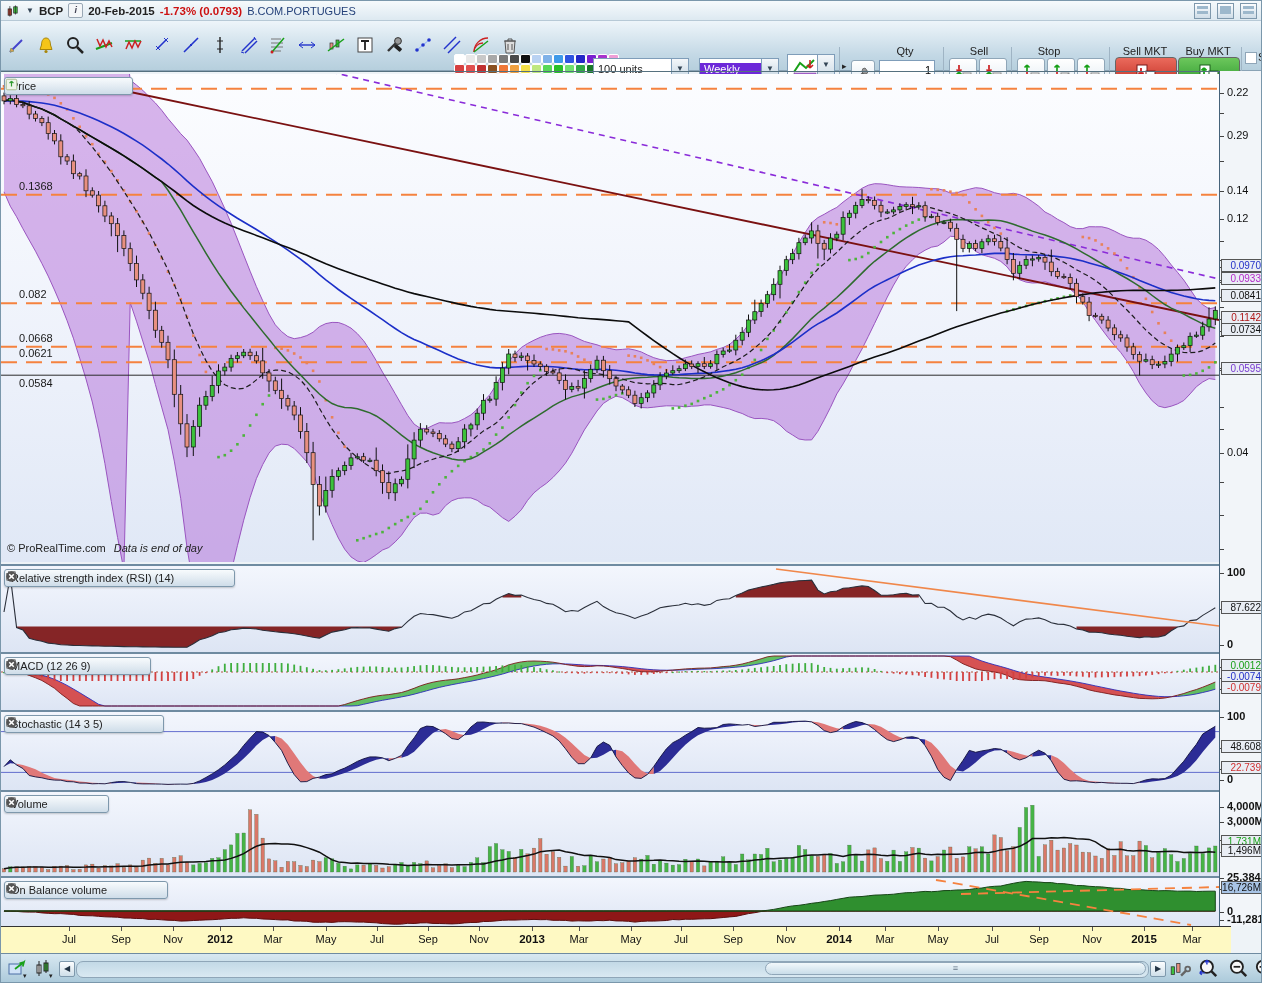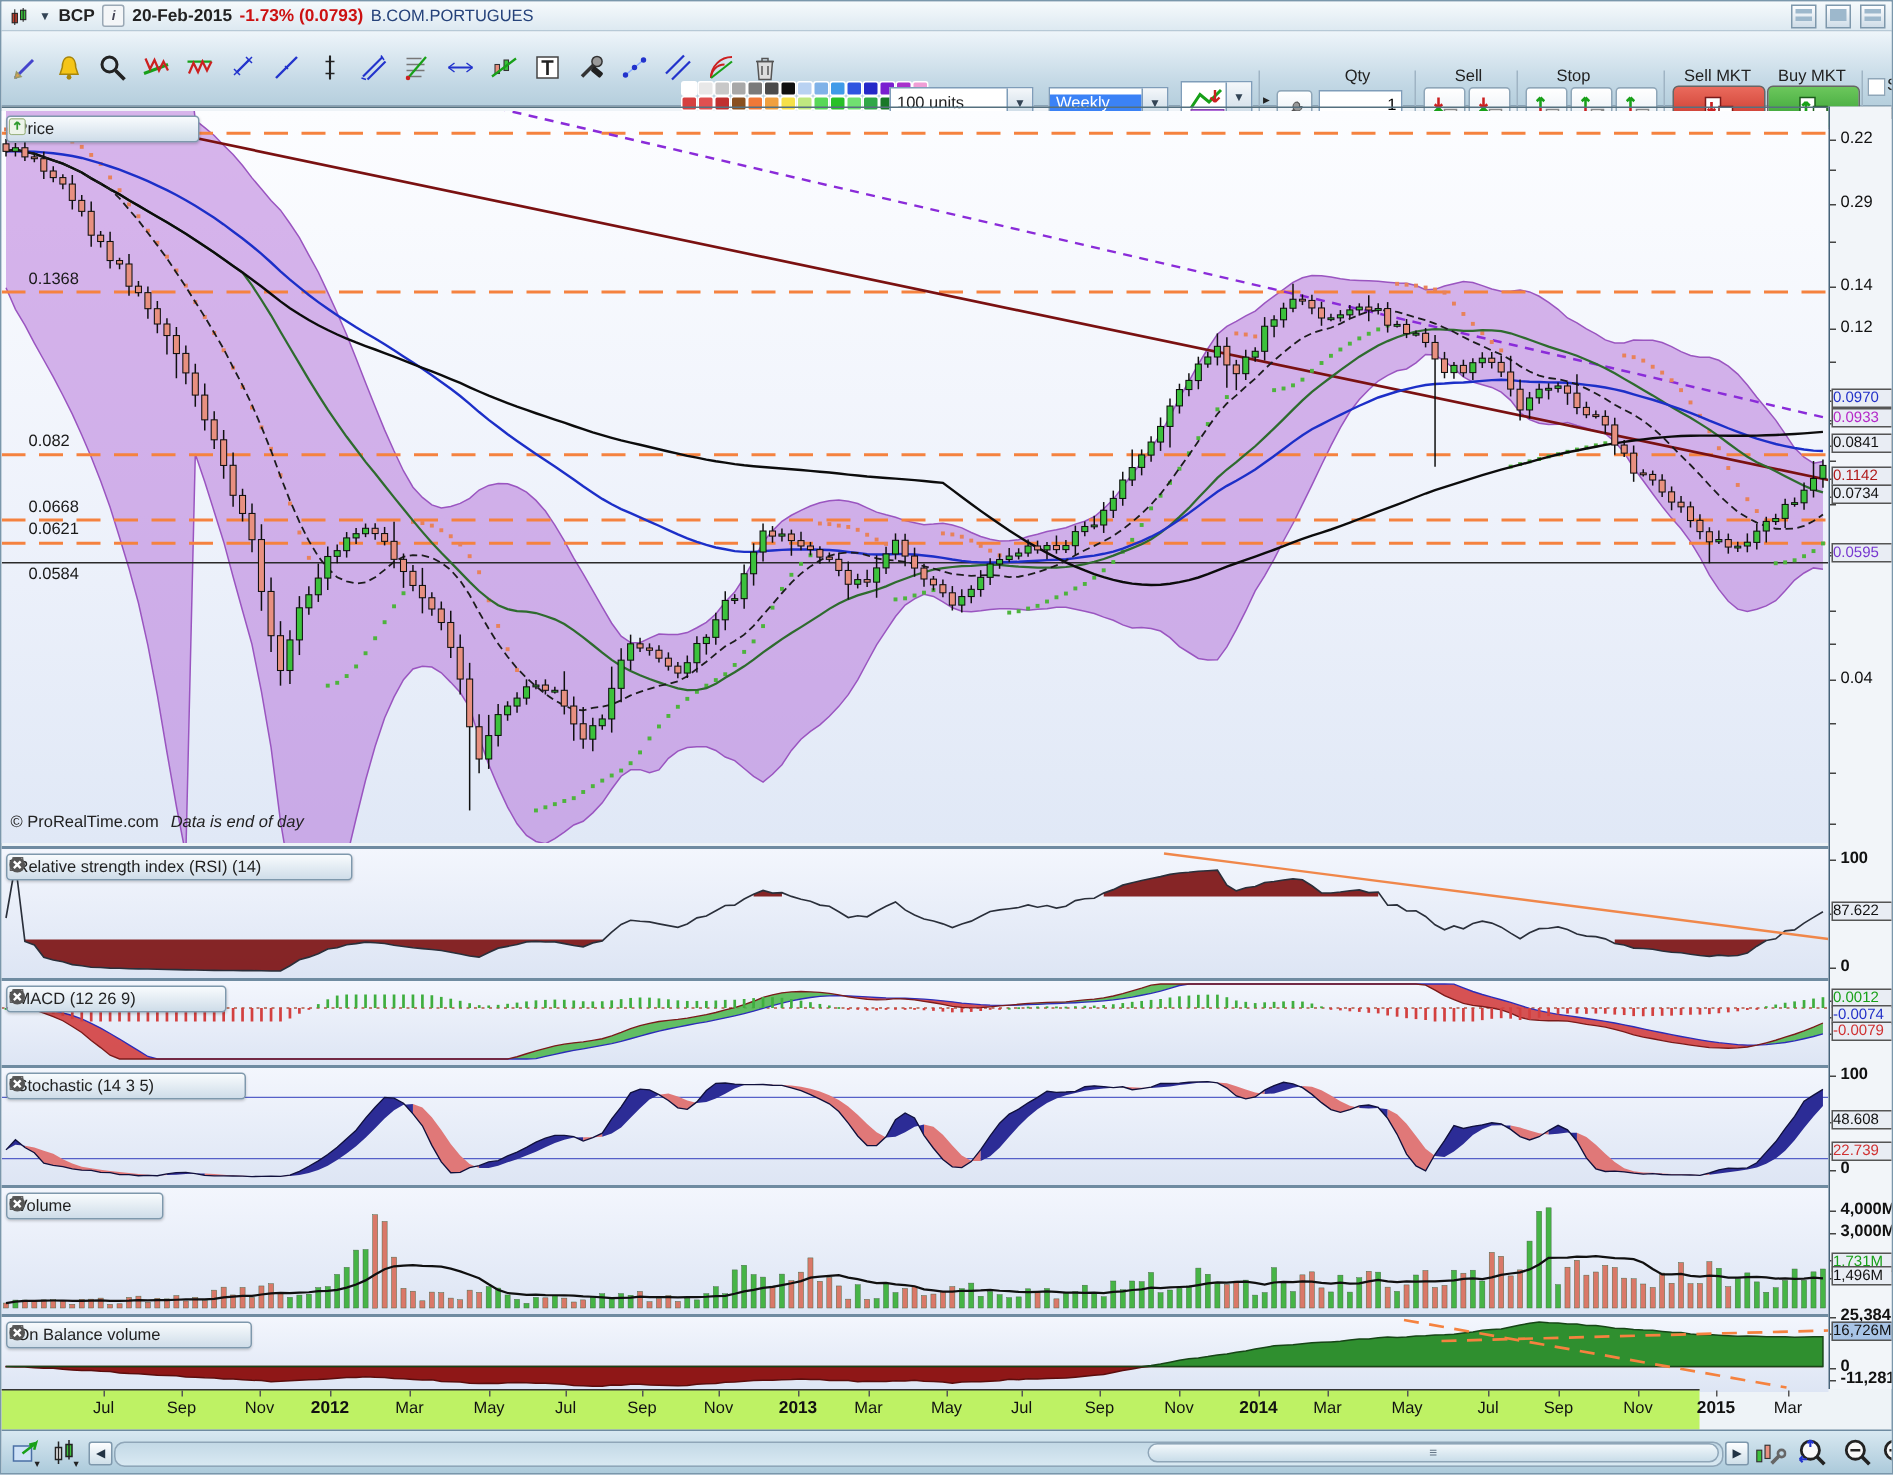--- a/index.html
+++ b/index.html
@@ -22,21 +22,21 @@
     background:linear-gradient(#eef5fa,#c3d8e5 70%,#b6cfdd);border-bottom:1px solid #8aa3b5;box-sizing:border-box;}
   #drawicons{position:absolute;left:4px;top:12px;display:flex;gap:5px;}
   .tico{width:24px;height:24px;display:flex;align-items:center;justify-content:center;border-radius:3px;}
   #palette{position:absolute;left:453px;top:33px;}
   .prow{display:flex;}
   .sw{width:9px;height:8px;border:1px solid #fff;border-radius:2px;}
   .dd{position:absolute;height:21px;background:#fff;border:1px solid #7f9db9;display:flex;align-items:center;box-sizing:border-box;}
   .dd .ddtxt{flex:1;padding:0 4px;white-space:nowrap;overflow:hidden;}
   .dd .ddbtn{width:16px;height:100%;background:linear-gradient(#f4f7fa,#c8d8e4);border-left:1px solid #7f9db9;
     text-align:center;font-size:8px;line-height:19px;color:#345;}
-  .ddsel{background:#3b82f6;color:#fff;}
+  .ddsel{background:#6d28d9;color:#fff;}
   .vsep{position:absolute;top:26px;height:36px;width:1px;background:#9fb4c4;}
   .olabel{position:absolute;top:24px;font-size:11px;color:#222;transform:translateX(-50%);}
   .obtn{position:absolute;top:37px;width:26px;height:26px;background:linear-gradient(#ffffff,#e2ebf2);
     border:1px solid #8fa6b8;border-radius:3px;display:flex;align-items:center;justify-content:center;}
   .oinput{position:absolute;background:#fff;border:1px solid #7f9db9;text-align:right;font-size:11px;
     font-family:"Liberation Sans",sans-serif;box-sizing:border-box;padding-right:3px;}
   .mktbtn{position:absolute;top:36px;width:60px;height:27px;border-radius:4px;border:1px solid #666;
     display:flex;align-items:center;justify-content:center;}
   .sellbtn{background:linear-gradient(#ea6a5c,#c22f24);}
   .buybtn{background:linear-gradient(#6cc75c,#2f9a2f);}
@@ -58,25 +58,25 @@
     box-shadow:0 1px 2px rgba(0,0,0,.2);z-index:5;}
   .hbtn{width:14px;height:14px;display:flex;align-items:center;justify-content:center;}
   .lvl{position:absolute;left:18px;font-size:11px;color:#1a1a1a;z-index:4;}
   #copyright{position:absolute;left:6px;top:468px;z-index:4;color:#222;}
   #copyright .it{font-style:italic;margin-left:8px;}
   
   #axis{position:absolute;left:1218px;top:70px;width:44px;height:855px;background:#f2f5f9;border-left:1px solid #46637a;}
   .alab{position:absolute;left:7px;font-weight:700;color:#111;font-size:11px;white-space:nowrap;}
   .alab.n{font-weight:400;}
   .abox{position:absolute;left:1px;width:39px;background:#e9edf4;border:1px solid #555;font-size:10px;
-    text-align:left;white-space:nowrap;z-index:3;}
+    text-align:right;white-space:nowrap;z-index:3;}
   .abox.sel{background:#a8c4e6;}
   .atick{position:absolute;left:0;width:4px;height:1px;background:#444;}
   
-  #xaxis{position:absolute;left:0;top:925px;width:1132px;height:27px;background:#bef264;border-top:1px solid #333;box-sizing:border-box;}
+  #xaxis{position:absolute;left:0;top:925px;width:1230px;height:27px;background:#fef9c3;border-top:1px solid #333;box-sizing:border-box;}
   .xlab{position:absolute;top:6px;transform:translateX(-50%);font-size:11px;color:#111;}
   .xlab.b{font-weight:700;font-size:11.5px;}
   .xtick{position:absolute;top:0;width:1px;height:4px;background:#555;}
   
   #bottombar{position:absolute;left:0;top:952px;width:1262px;height:31px;
     background:linear-gradient(#d8e8f1,#a9c8d9);border-top:1px solid #6f8ba1;box-sizing:border-box;}
   .bicon{position:absolute;top:4px;width:22px;height:22px;}
   .bcaret{position:absolute;font-size:7px;color:#222;}
   .sbtn{position:absolute;top:7px;width:16px;height:16px;background:linear-gradient(#fdfeff,#cfdfe9);
     border:1px solid #7e98ac;border-radius:2px;font-size:8px;text-align:center;line-height:14px;color:#234;padding:0;}

